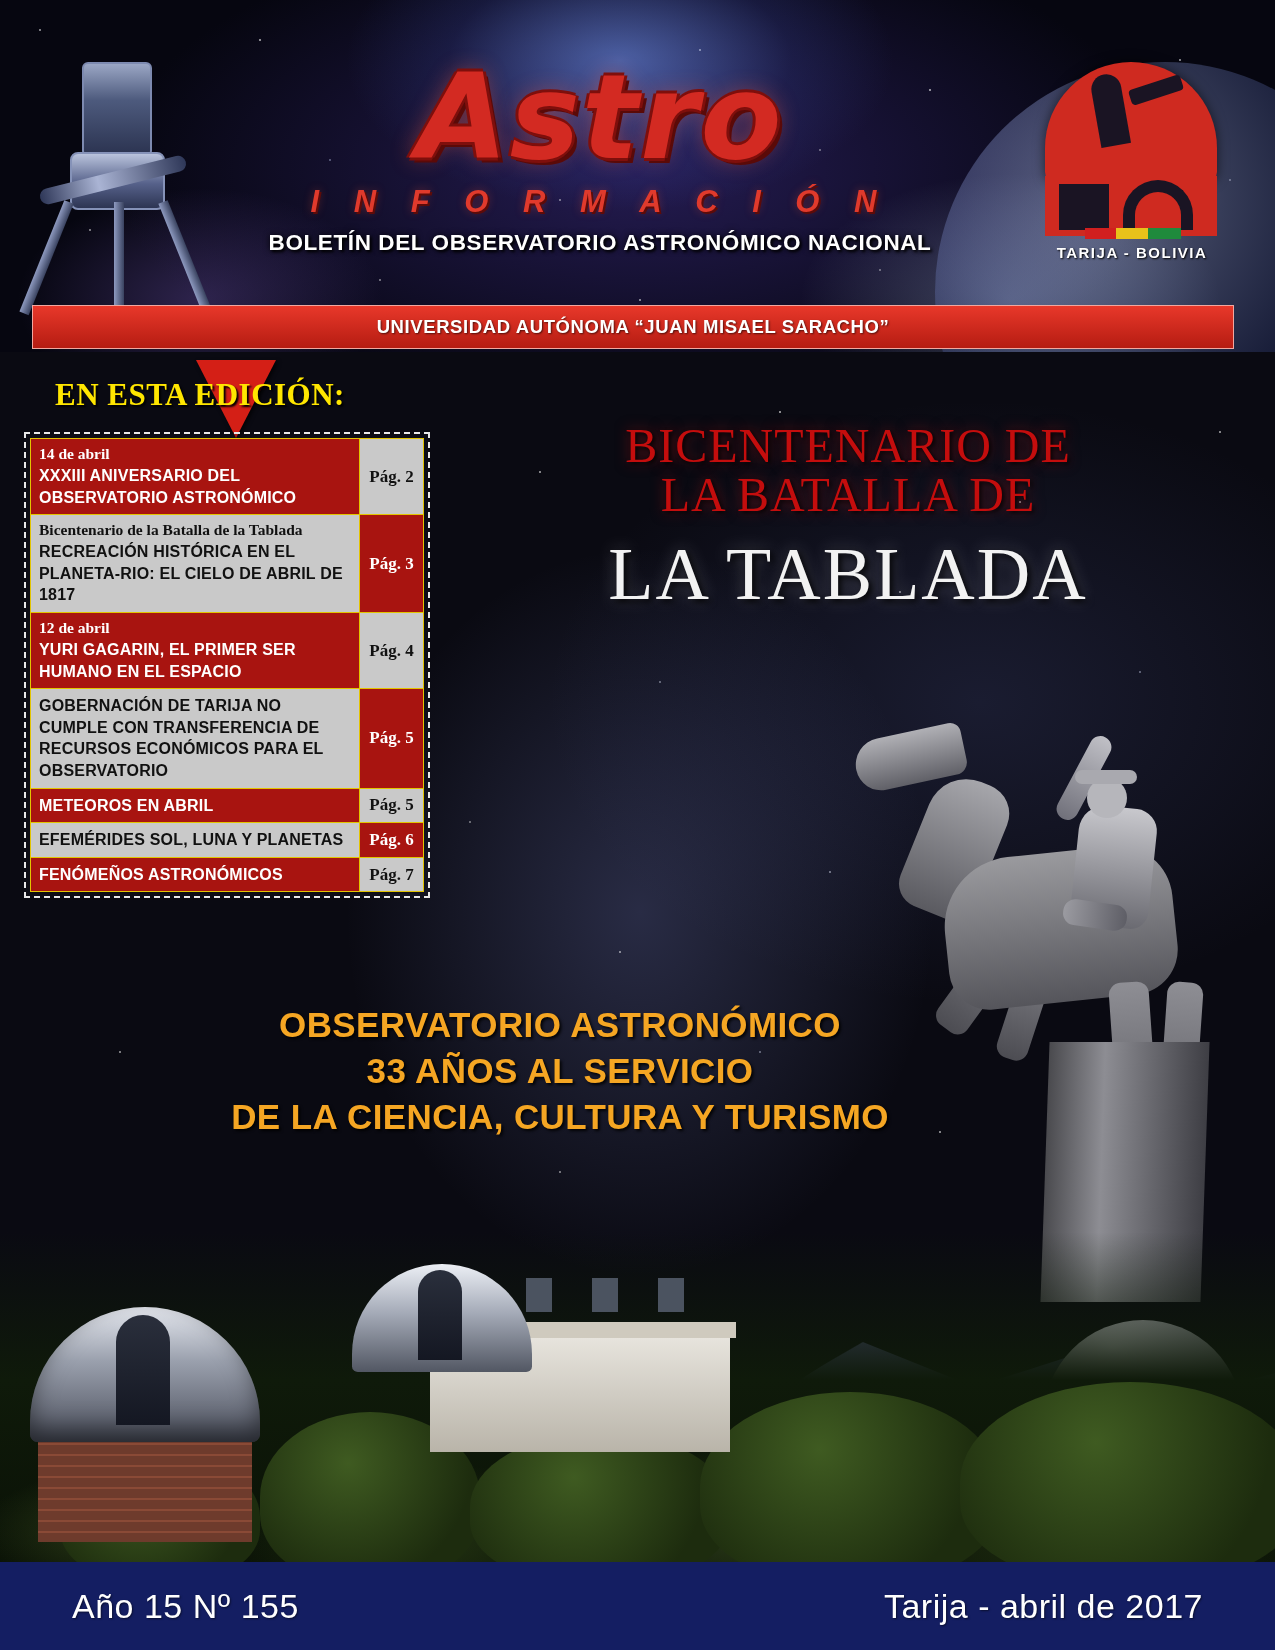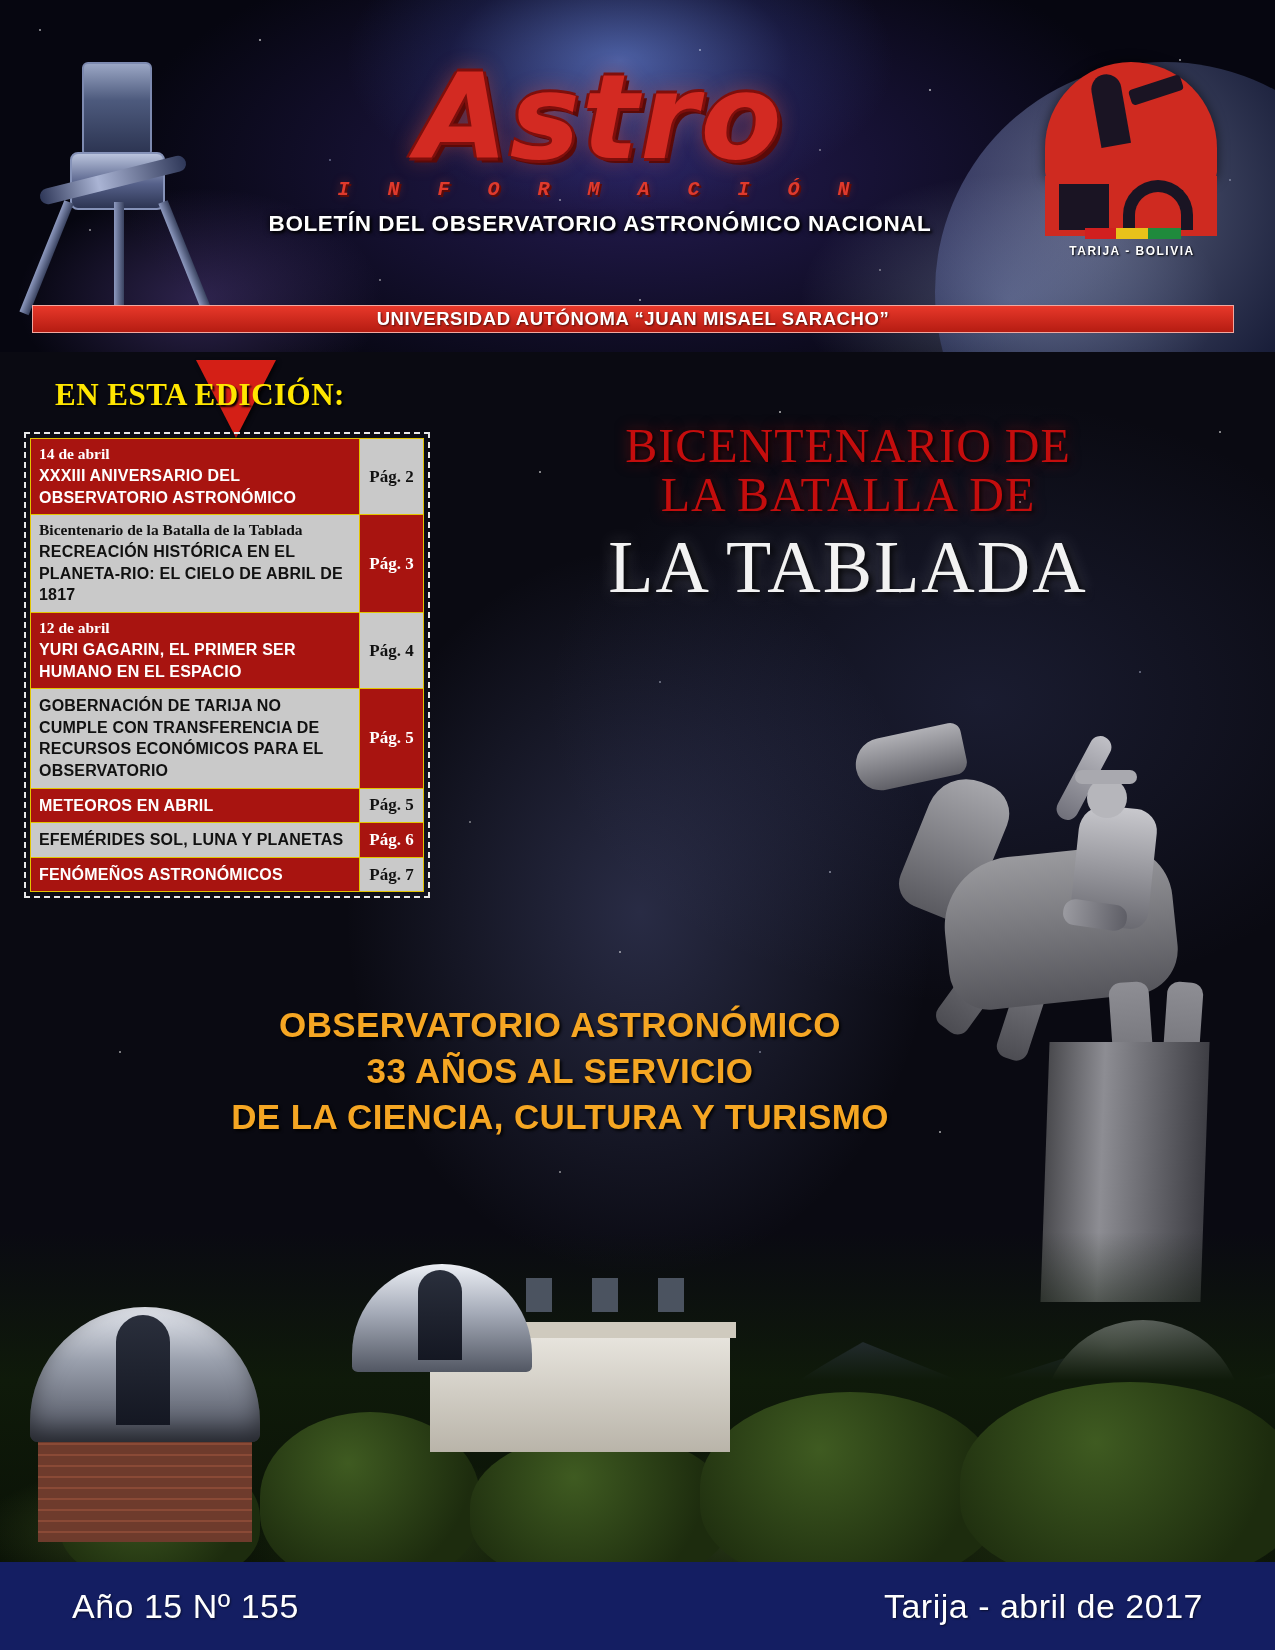--- a/index.html
+++ b/index.html
@@ -94,26 +94,26 @@
     font-family: "DejaVu Sans", sans-serif;
     font-weight: 700; font-style: italic;
     font-size: 118px; line-height: 1;
     color: #d32a22;
     letter-spacing: 2px;
     text-shadow:
        3px 0 0 #7e0f0c, -3px 0 0 #7e0f0c, 0 3px 0 #7e0f0c, 0 -3px 0 #7e0f0c,
        5px 5px 0 #5a0a08, 0 0 22px rgba(255,90,60,.45);
   }
   .astro-sub {
-    font-family: Liberation Mono, monospace;
+    font-family: Liberation Sans, sans-serif;
     font-weight: 700; font-style: italic;
-    font-size: 20px; letter-spacing: 13px;
+    font-size: 31px; letter-spacing: 13px;
     color: #e03a2c;
     text-shadow: 2px 2px 0 #5c0b09, 0 0 10px rgba(255,80,50,.35);
-    margin-top: 2px;
+    margin-top: 8px;
   }
   .astro-boletin {
     font-family: "Liberation Sans", sans-serif;
     font-weight: 700; font-size: 22.5px; letter-spacing: .6px;
     color: #ffffff;
     text-shadow: 2px 2px 3px #000, 0 0 6px rgba(0,0,0,.9);
     margin-top: 10px;
   }
 
   
@@ -145,27 +145,27 @@
   .logo-arc {
     position:absolute; left: 86px; top: 128px; width: 70px; height: 50px;
     border: 12px solid #1a1423; border-bottom: none; border-radius: 35px 35px 0 0;
   }
   .logo-stripes {
     position:absolute; left: 48px; top: 176px; width: 96px; height: 11px;
     background: linear-gradient(90deg,#d11f1f 0 32%, #e8c21a 32% 66%, #1f8a3c 66% 100%);
   }
   .logo-caption {
     position: absolute; left: 0; top: 192px; width: 190px;
-    text-align: center; color: #fff; font-weight: 700; font-size: 12px;
+    text-align: center; color: #fff; font-weight: 700; font-size: 15px;
     letter-spacing: 1.5px; text-shadow: 1px 1px 2px #000;
   }
 
   
   .uni-bar {
-    position: absolute; left: 32px; top: 305px; width: 1202px; height: 28px;
+    position: absolute; left: 32px; top: 305px; width: 1202px; height: 44px;
     background: linear-gradient(180deg,#e8382a,#b51c12);
     border: 1px solid #f2a79f;
     display: flex; align-items: center; justify-content: center;
   }
   .uni-bar span {
     color: #fff; font-weight: 700; font-size: 18.5px; letter-spacing: .6px;
     text-shadow: 1px 1px 2px rgba(0,0,0,.6);
   }
 
   
@@ -267,21 +267,21 @@
     position: absolute; left: 508px; top: 70px; width: 680px; text-align: center;
     font-family: "Liberation Serif", serif;
   }
   .bicent .l1, .bicent .l2 {
     color: #c40d0d; font-size: 48px; line-height: 1.02; font-weight: 400;
     letter-spacing: 1px;
     text-shadow: 2px 2px 4px rgba(0,0,0,.85), 0 0 14px rgba(200,20,20,.5);
   }
   .bicent .l3 {
     color: #f2f2f2; font-size: 74px; line-height: 1.05; font-weight: 400;
-    letter-spacing: 2px; margin-top: 9px;
+    letter-spacing: 2px; margin-top: 16px;
     text-shadow: 3px 3px 6px rgba(0,0,0,.9), 0 0 18px rgba(255,255,255,.25);
   }
 
   
   .statue {
     position: absolute; right: 30px; top: 250px; width: 380px; height: 700px;
   }
   .statue-pedestal {
     position: absolute; right: 40px; bottom: 0; width: 160px; height: 260px;
     background: linear-gradient(90deg,#4a4a4e,#8d8d93 35%,#3e3e44);

